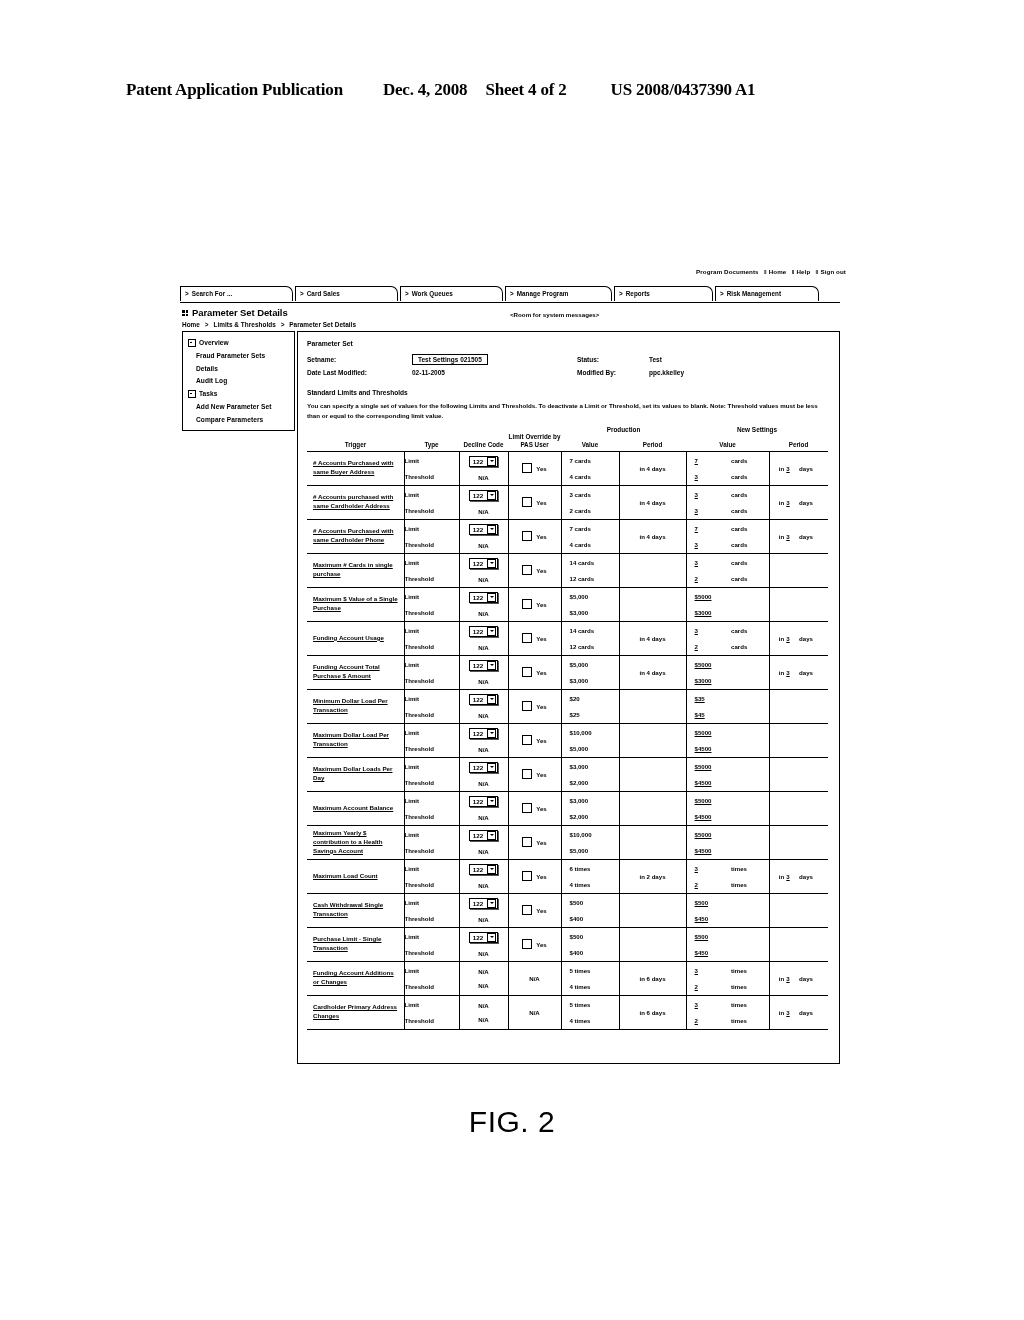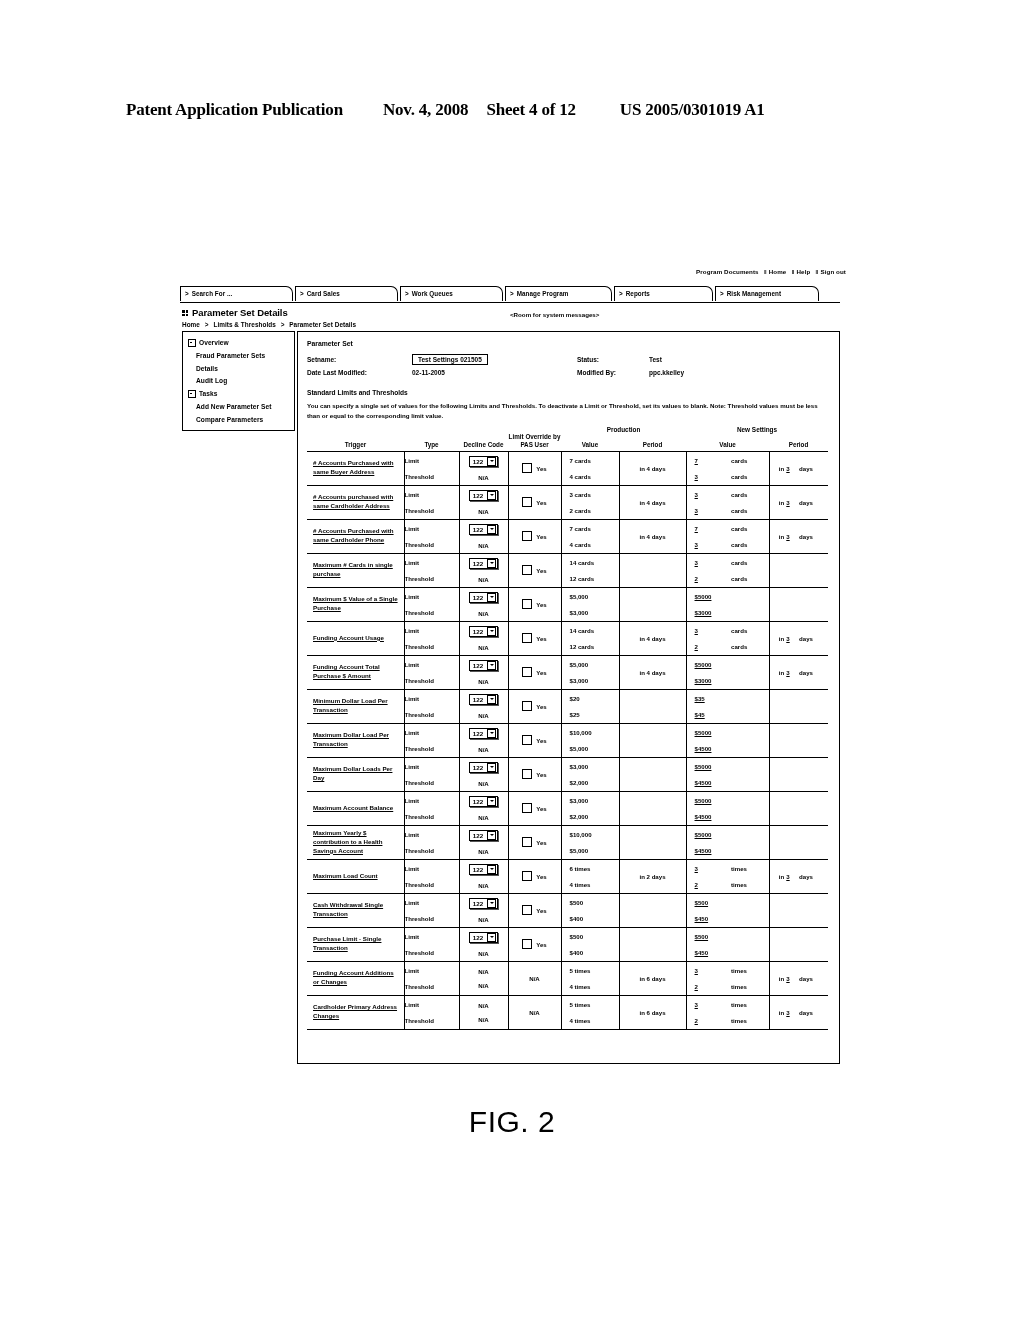--- a/index.html
+++ b/index.html
@@ -13,21 +13,21 @@
     position: relative;
     font-family: "Liberation Sans", sans-serif;
     color: #000000;
     overflow: hidden;
   }
 
   
   .patent-header {
     position: absolute;
     left: 126px;
-    top: 100px;
+    top: 80px;
     width: 772px;
     display: flex;
     align-items: flex-end;
     font-family: "Liberation Serif", serif;
     font-weight: bold;
     font-size: 17px;
     letter-spacing: -0.2px;
     white-space: nowrap;
   }
   .ph-title { }
@@ -388,23 +388,23 @@
     font-family: "Liberation Sans", sans-serif;
     font-size: 30px;
     letter-spacing: 0.5px;
   }
 </style>
 </head>
 <body>
 
 <div class="patent-header">
   <span class="ph-title">Patent Application Publication</span>
-  <span class="ph-date">Nov. 4, 2008</span>
-  <span class="ph-sheet">Sheet 4 of 12</span>
-  <span class="ph-pub">US 2005/0301019 A1</span>
+  <span class="ph-date">Dec. 4, 2008</span>
+  <span class="ph-sheet">Sheet 4 of 2</span>
+  <span class="ph-pub">US 2008/0437390 A1</span>
 </div>
 
 <div class="screen">
 
   <div class="utility-bar">
     <a href="#">Program Documents</a><span class="sep">⁞⁞</span><a href="#">Home</a><span class="sep">⁞⁞</span><a href="#">Help</a><span class="sep">⁞⁞</span><a href="#">Sign out</a>
   </div>
 
   <div class="tab-strip">
     <div class="tab" style="left:0px;width:113px;">

